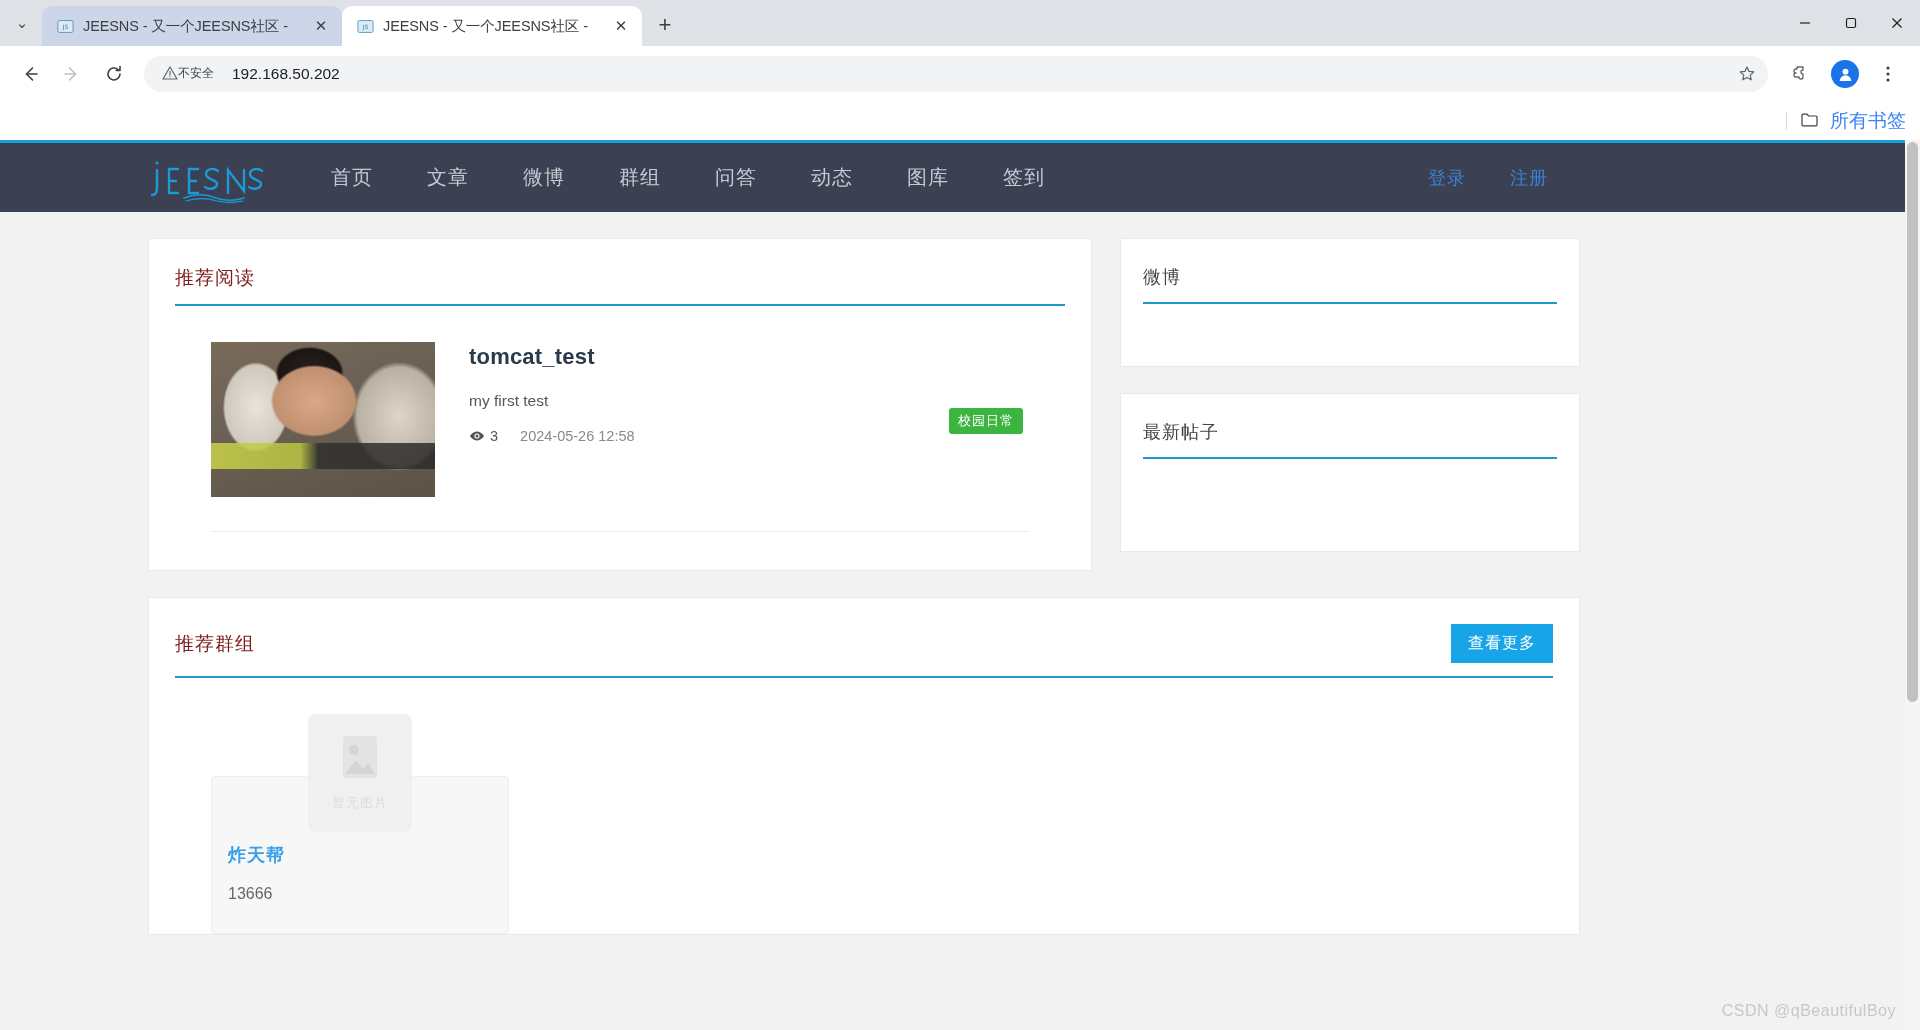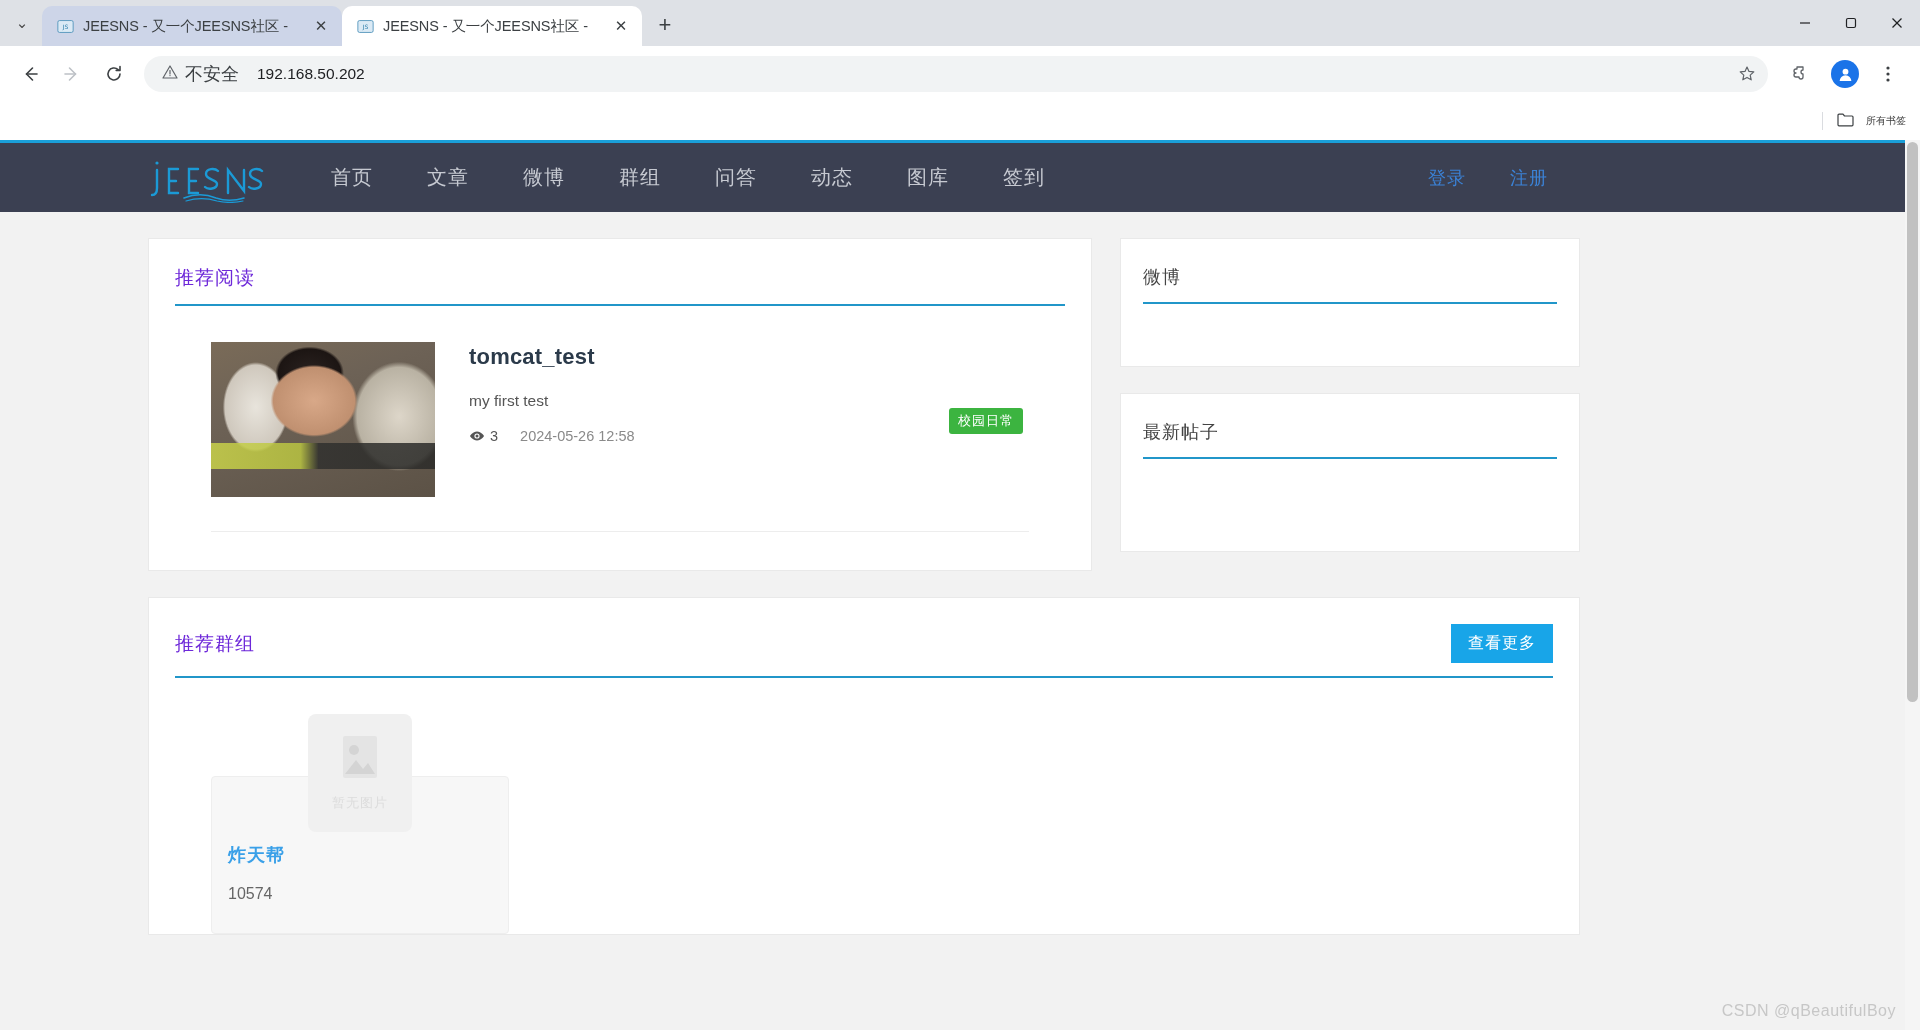--- a/index.html
+++ b/index.html
@@ -66,22 +66,22 @@
     display: flex; align-items: center; justify-content: center;
     color: #5f6368; margin-right: 2px;
   }
   .tb-btn svg { width: 20px; height: 20px; }
   .omnibox {
     flex: 1; height: 36px; background: #f1f3f4; border-radius: 18px;
     display: flex; align-items: center; padding: 0 6px 0 14px;
     margin: 0 8px; position: relative;
   }
   .sec-chip {
-    display: flex; align-items: center; gap: 7px;
-    font-size: 18px; color: #3c4043; padding: 4px 8px 4px 4px;
+    display: flex; align-items: flex-start; gap: 0;
+    font-size: 12px; color: #3c4043; padding: 4px 8px 4px 4px;
     border-radius: 14px; white-space: nowrap;
   }
   .sec-chip svg { width: 16px; height: 16px; }
   .url-text {
     margin-left: 10px; font-size: 15.5px; color: #202124; flex: 1;
   }
   .omnibox-right { display: flex; align-items: center; gap: 2px; }
   .omni-icon {
     width: 30px; height: 30px; border-radius: 50%;
     display: flex; align-items: center; justify-content: center; color: #5f6368;
@@ -96,21 +96,21 @@
   .avatar-btn svg { width: 17px; height: 17px; }
 
   .bookmarks {
     height: 38px; background: #ffffff; display: flex; align-items: center;
     justify-content: flex-end; padding: 0 14px; flex: 0 0 38px;
     border-bottom: 1px solid #ffffff;
   }
   .bm-sep { width: 1px; height: 18px; background: #dadce0; margin-right: 14px; }
   .bm-all {
     display: flex; align-items: center; gap: 12px;
-    font-size: 10px; color: #404040;
+    font-size: 19px; color: #3b82f6;
   }
   .bm-all svg { width: 17px; height: 15px; }
 
   
   .viewport {
     flex: 1; background: #f2f2f2; overflow: hidden; position: relative;
   }
 
   .site-nav {
     height: 72px; background: #3b4052; border-top: 3px solid #1a9fd9;
@@ -142,21 +142,21 @@
   .col-side { width: 460px; }
 
   .card {
     background: #ffffff; border: 1px solid #e9e9e9; margin-bottom: 26px;
     padding: 26px 26px 0 26px;
   }
   .card-head {
     display: flex; align-items: center; justify-content: space-between;
     border-bottom: 2px solid #2196c9; padding-bottom: 13px; position: relative;
   }
-  .card-title { font-size: 19px; color: #6d28d9; letter-spacing: 1px; }
+  .card-title { font-size: 19px; color: #7f1d1d; letter-spacing: 1px; }
   .btn-more {
     background: #18a5e8; color: #ffffff; font-size: 16px;
     padding: 9px 17px; border: none; letter-spacing: 1px; cursor: pointer;
   }
 
   .article-row { display: flex; padding: 36px 0 0 0; }
   .article-thumb {
     width: 224px; height: 155px; flex: 0 0 224px; margin-left: 36px;
     position: relative; overflow: hidden; background: #6b6257;
   }
@@ -480,21 +480,21 @@
                 <svg viewBox="0 0 46 50">
                     <rect x="6" y="2" width="34" height="42" rx="2" fill="#e4e4e4"></rect>
                     <circle cx="17" cy="16" r="5" fill="#d4d4d4"></circle>
                     <path d="M8 40l11-14 7 9 5-6 7 11z" fill="#d4d4d4"></path>
                   </svg>
               </span>
               <span class="noimg">暂无图片</span>
             </div>
             <div class="group-inner">
               <div class="group-name">炸天帮</div>
-              <div class="group-desc">10574</div>
+              <div class="group-desc">13666</div>
             </div>
           </div>
         </div>
       </div>
 
     </div>
 
     <div class="scrollbar-track">
       <div class="scrollbar-thumb"></div>
     </div>

